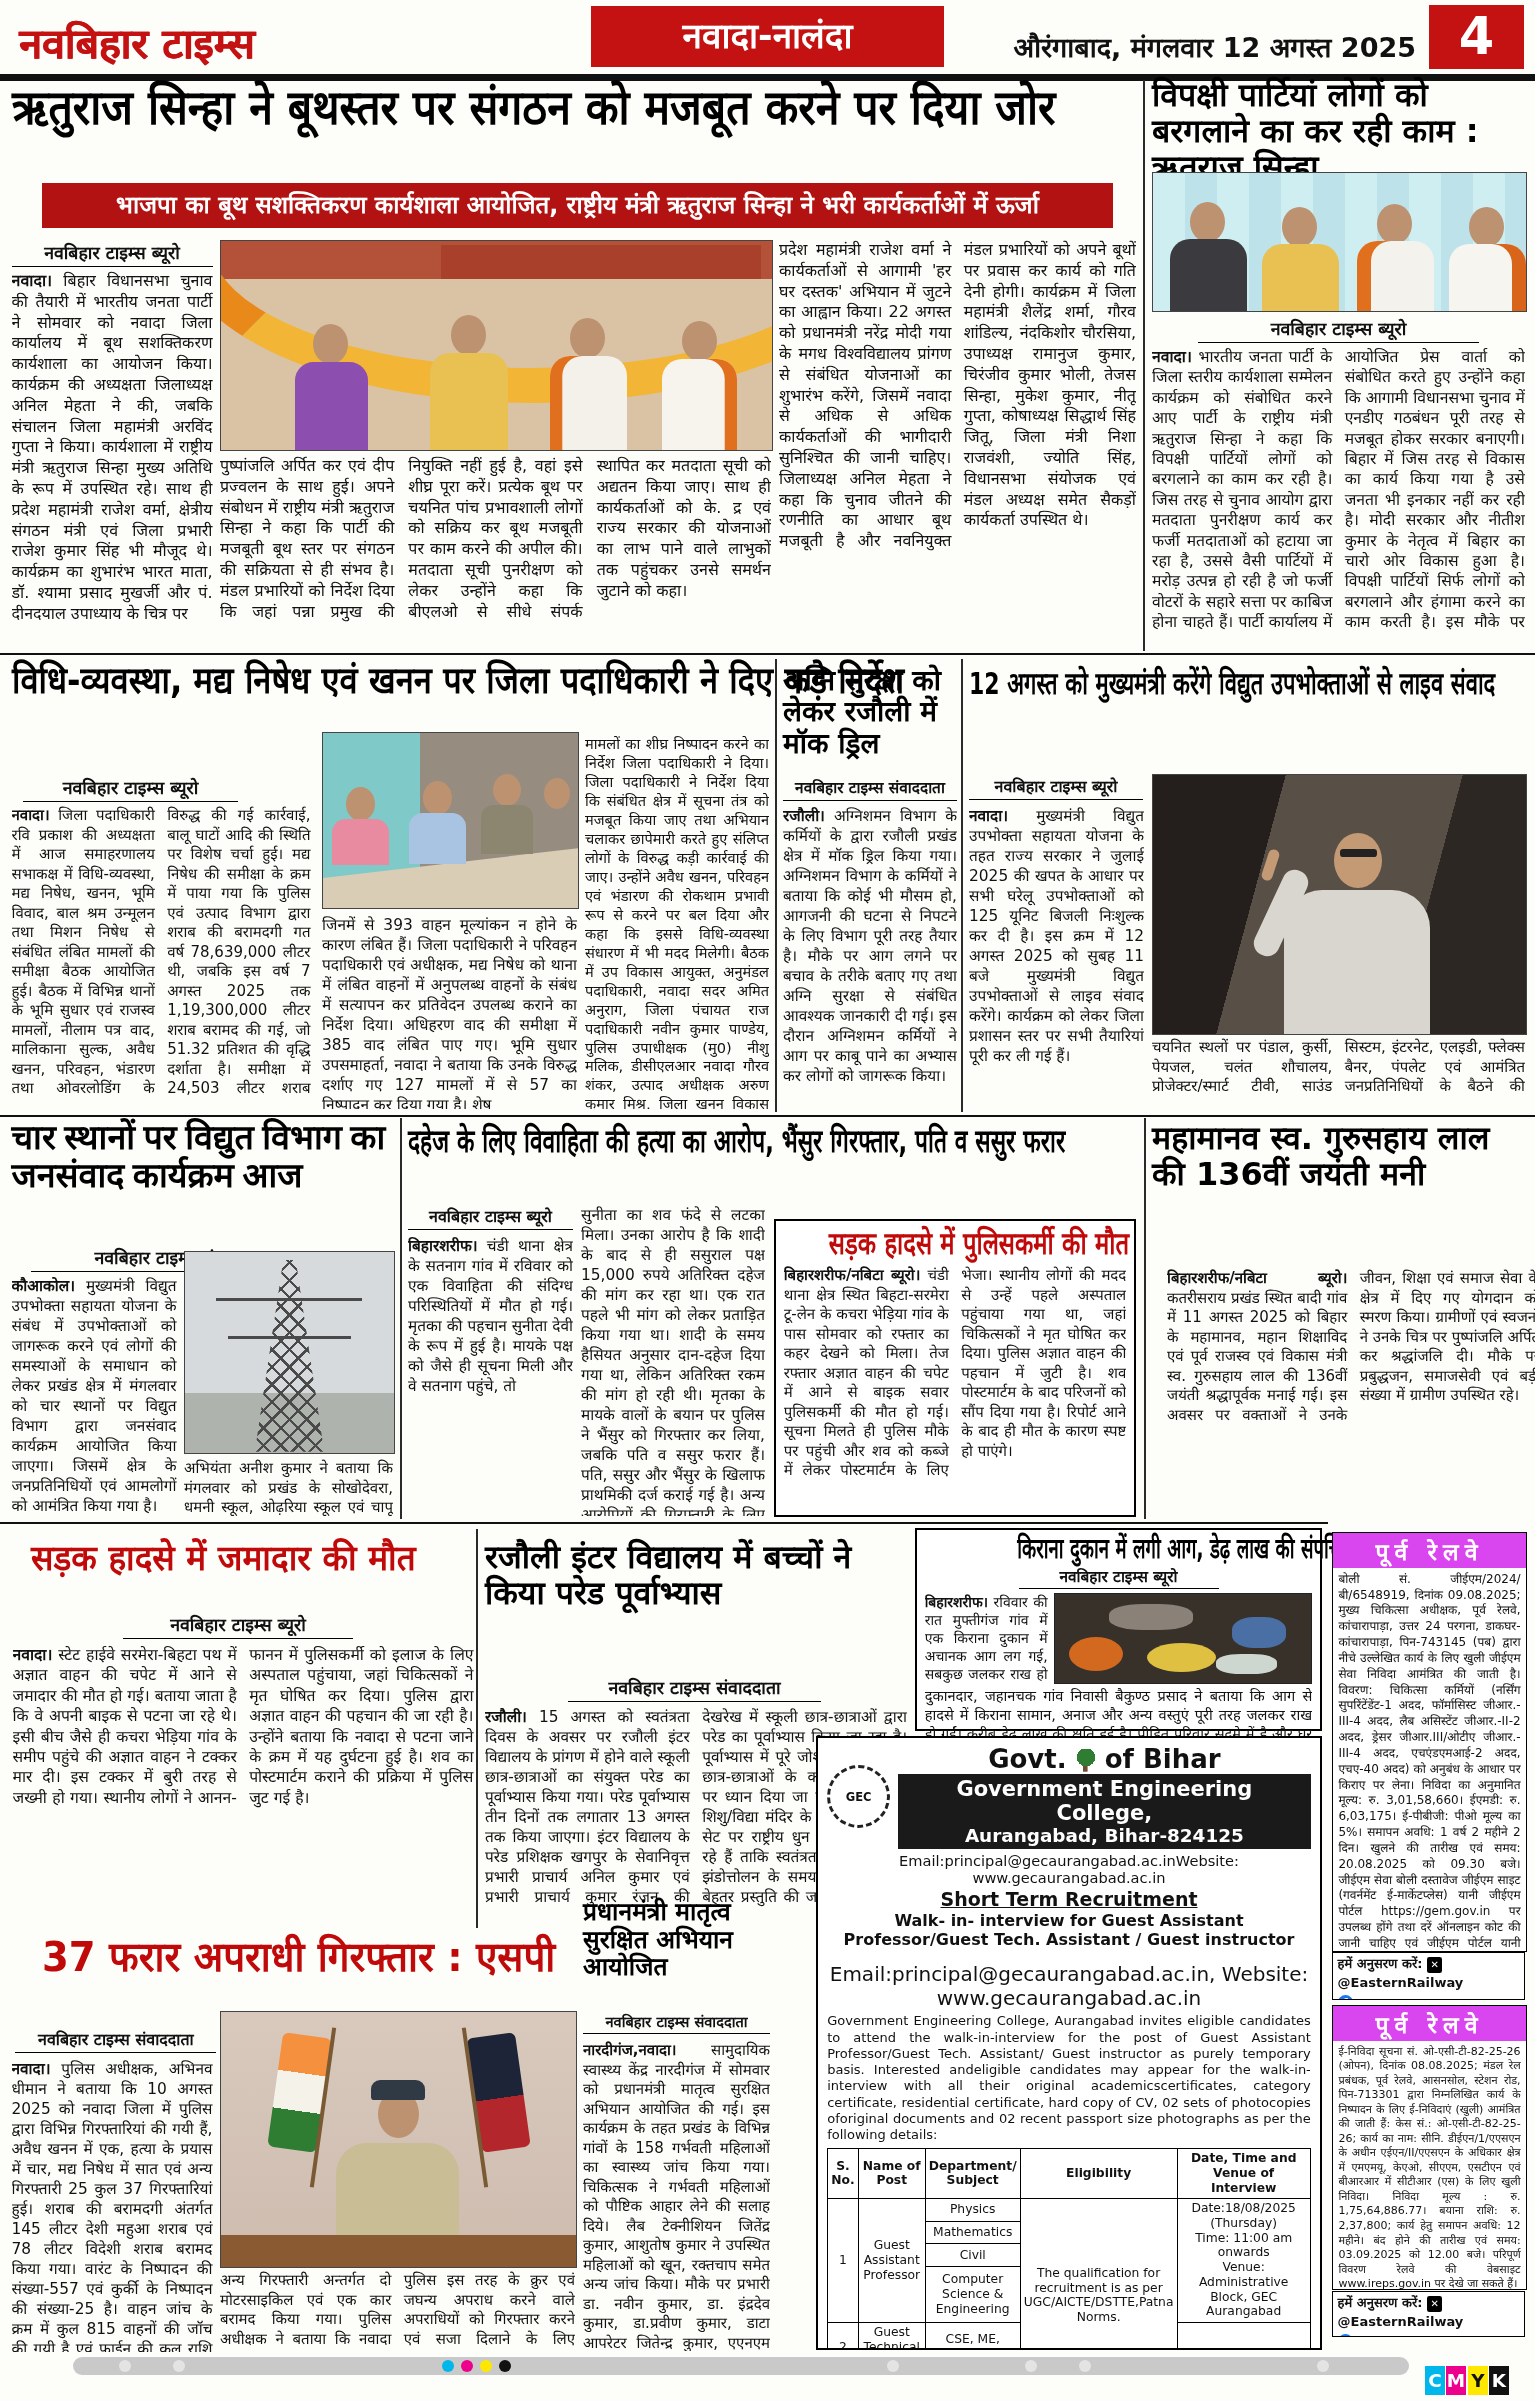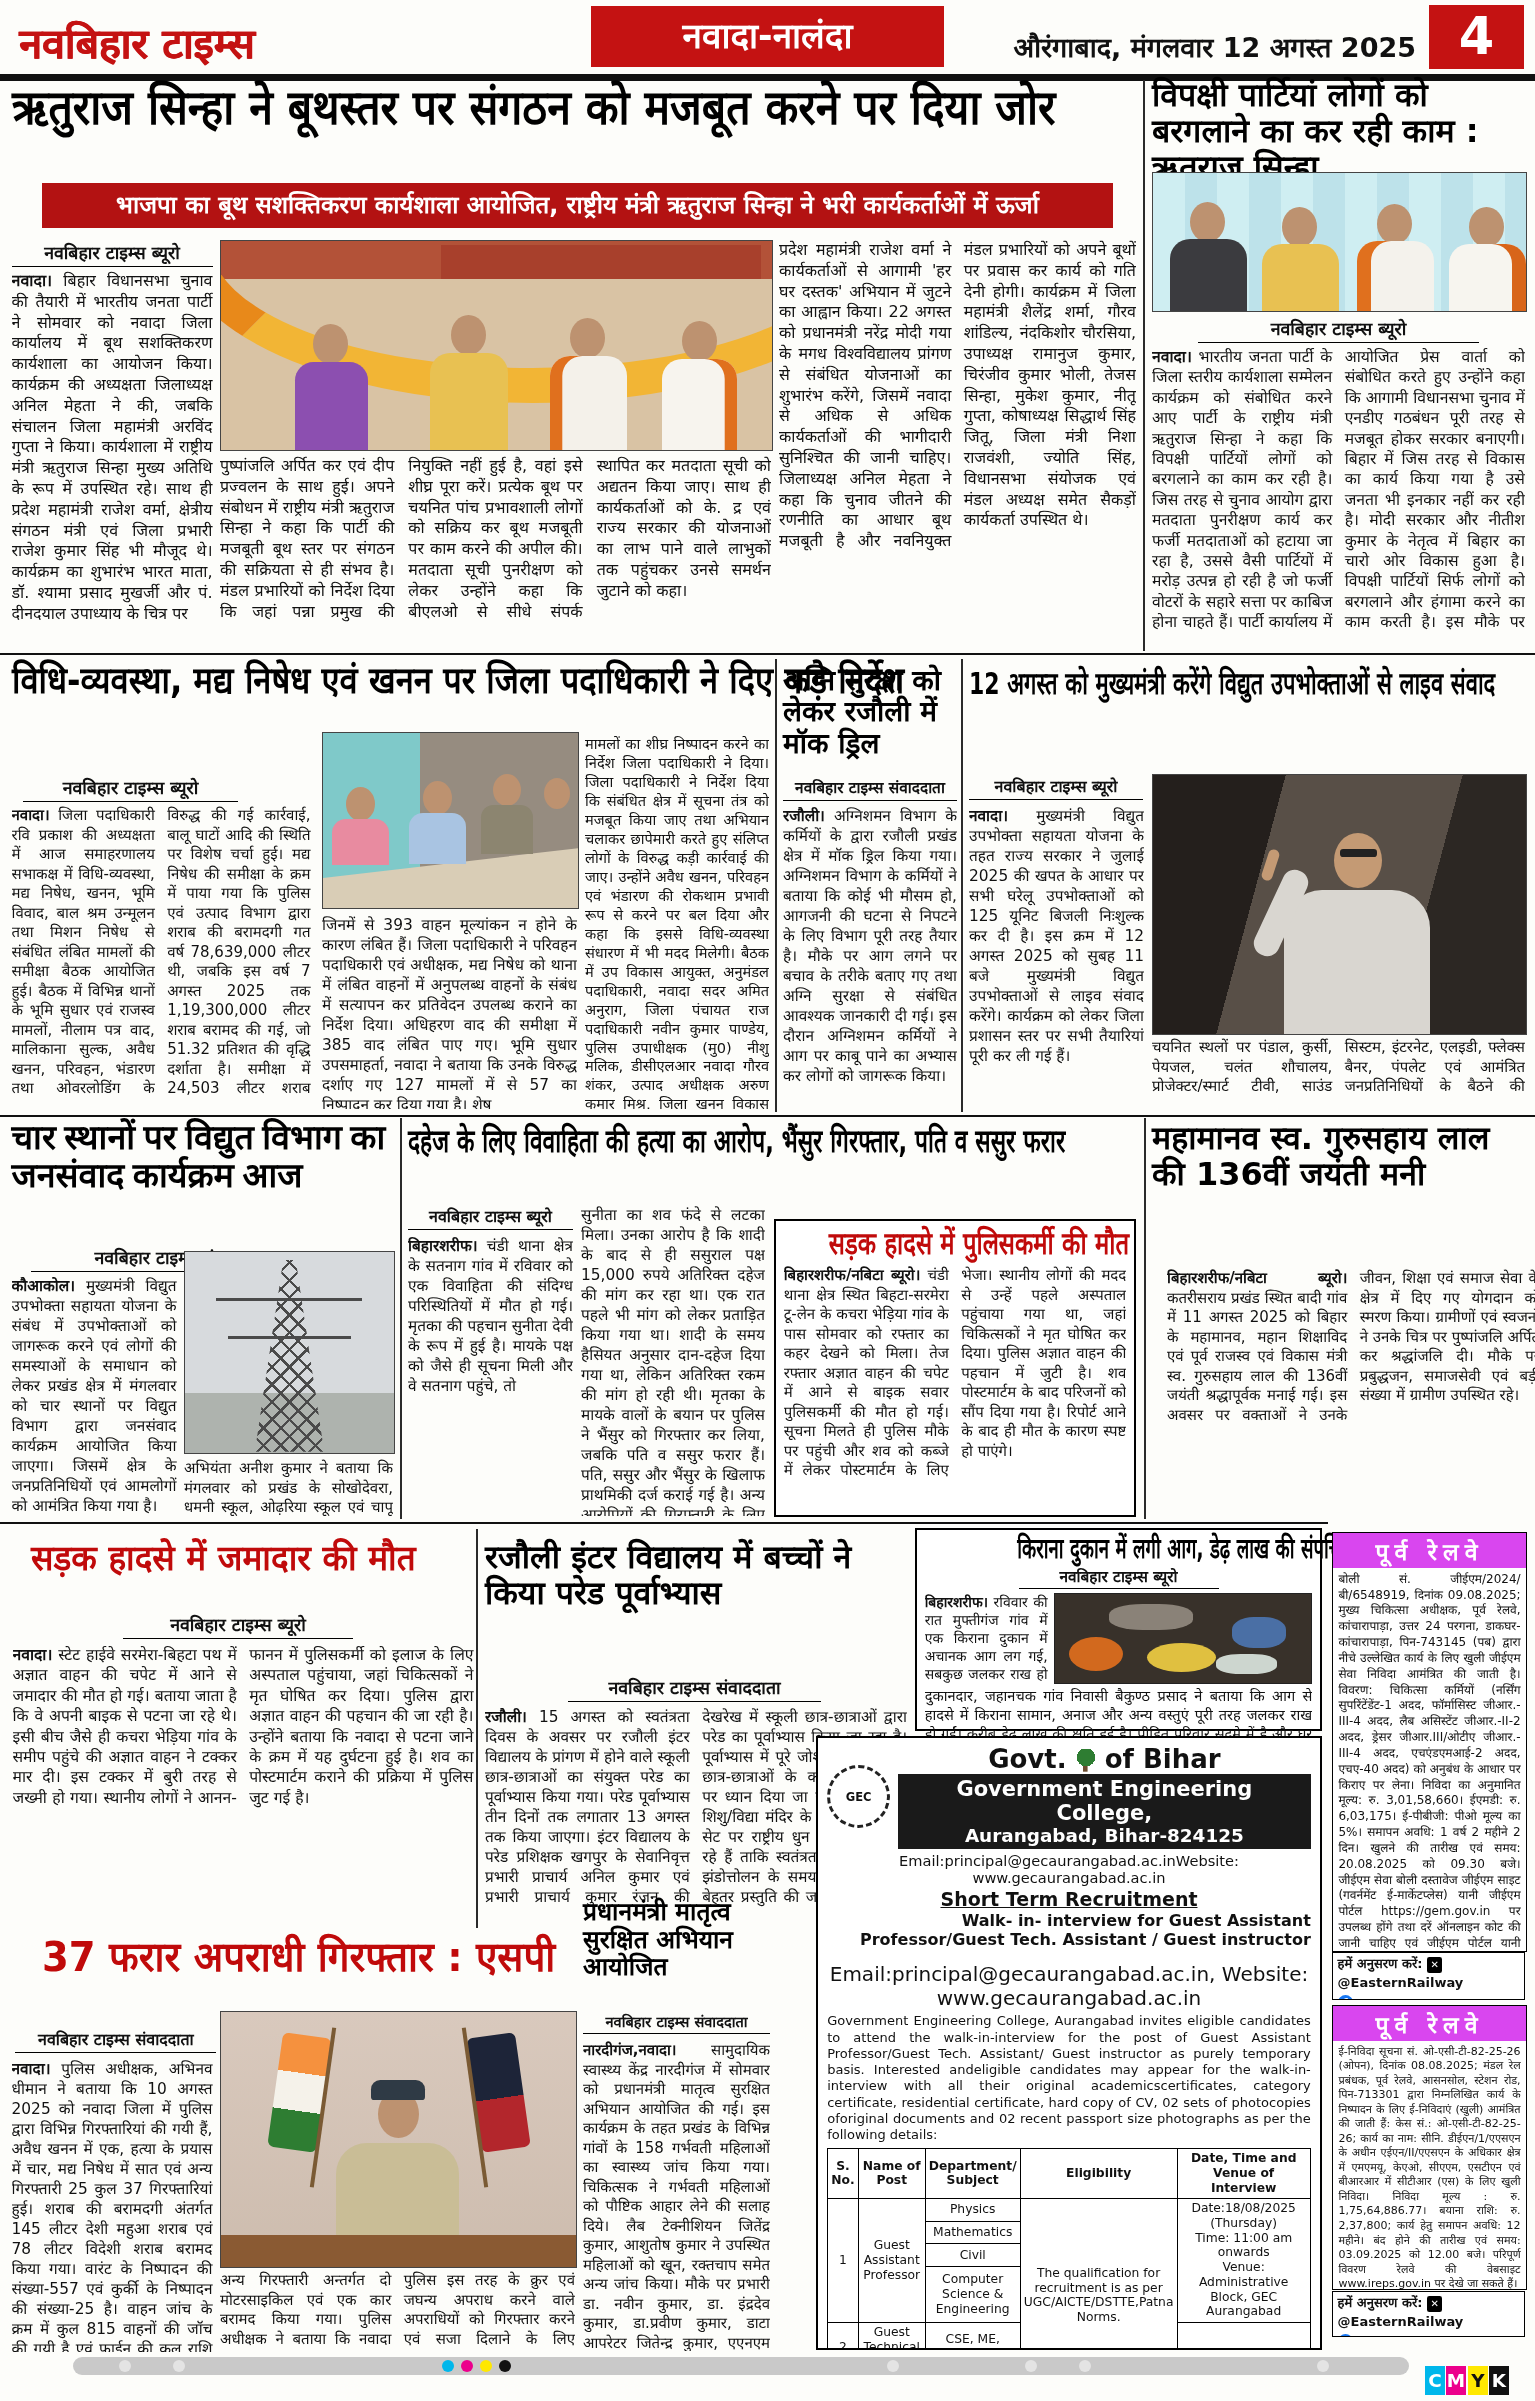--- a/index.html
+++ b/index.html
@@ -264,21 +264,21 @@
           <span>of Bihar</span>
         </div>
         <div class="gec-black" style="font-size:21px;">
           <div>Government Engineering College,</div>
           <div style="font-size:18.4px;">Aurangabad, Bihar-824125</div>
         </div>
       </div>
     </div>
     <div style="text-align:center;font-size:14.6px;margin-top:3.1px;">Email:principal@gecaurangabad.ac.inWebsite: www.gecaurangabad.ac.in</div>
     <div style="text-align:center;font-size:19px;font-weight:bold;text-decoration:underline;margin-top:1.5px;">Short Term Recruitment</div>
-    <div style="text-align:right;font-size:16px;font-weight:bold;margin-top:1.5px;">Walk- in- interview for Guest Assistant Professor/Guest Tech. Assistant / Guest instructor</div>
+    <div style="text-align:center;font-size:16px;font-weight:bold;margin-top:1.5px;">Walk- in- interview for Guest Assistant Professor/Guest Tech. Assistant / Guest instructor</div>
     <div style="text-align:center;font-size:20px;margin-top:13px;">Email:principal@gecaurangabad.ac.in, Website: www.gecaurangabad.ac.in</div>
     <div class="bt" style="font-size:13px;line-height:1.25;margin-top:3.1px;">Government Engineering College, Aurangabad invites eligible candidates to attend the walk-in-interview for the post of Guest Assistant Professor/Guest Tech. Assistant/ Guest instructor as purely temporary basis. Interested andeligible candidates may appear for the walk-in-interview with all their original academicscertificates, category certificate, residential certificate, hard copy of CV, 02 sets of photocopies oforiginal documents and 02 recent passport size photographs as per the following details:</div>
     <table class="gec" style="margin-top:4.6px;">
       <tbody>
           <tr>
         <th>S. No.</th>
         <th>Name of Post</th>
         <th>Department/ Subject</th>
         <th>Eligibility</th>
         <th>Date, Time and Venue of Interview</th>

